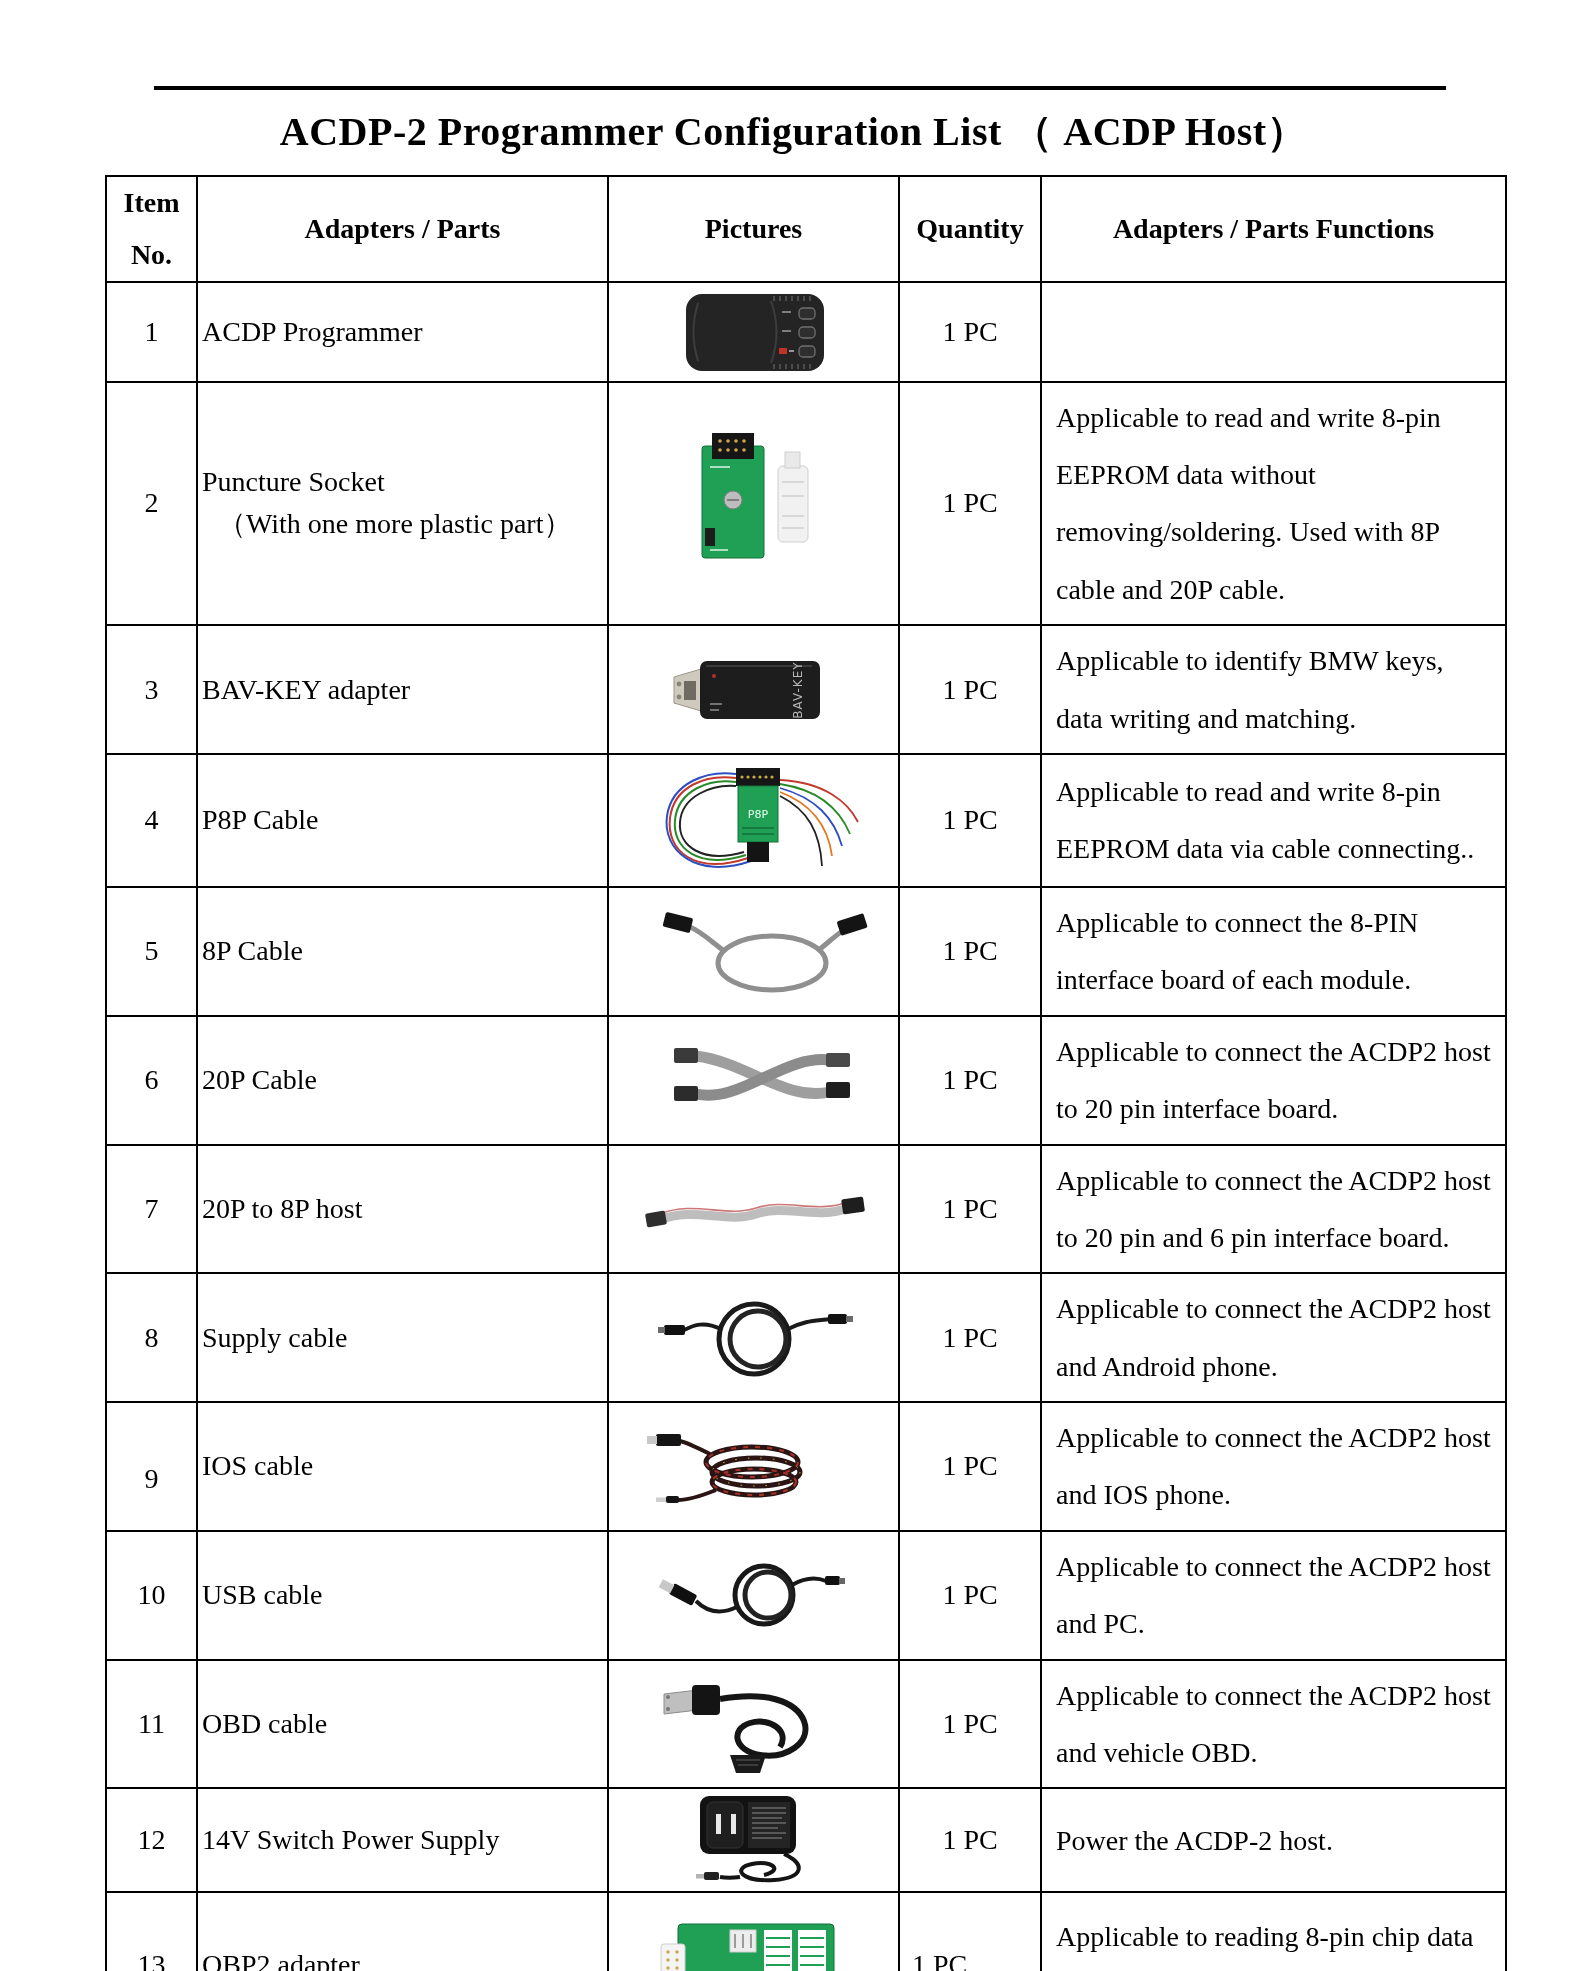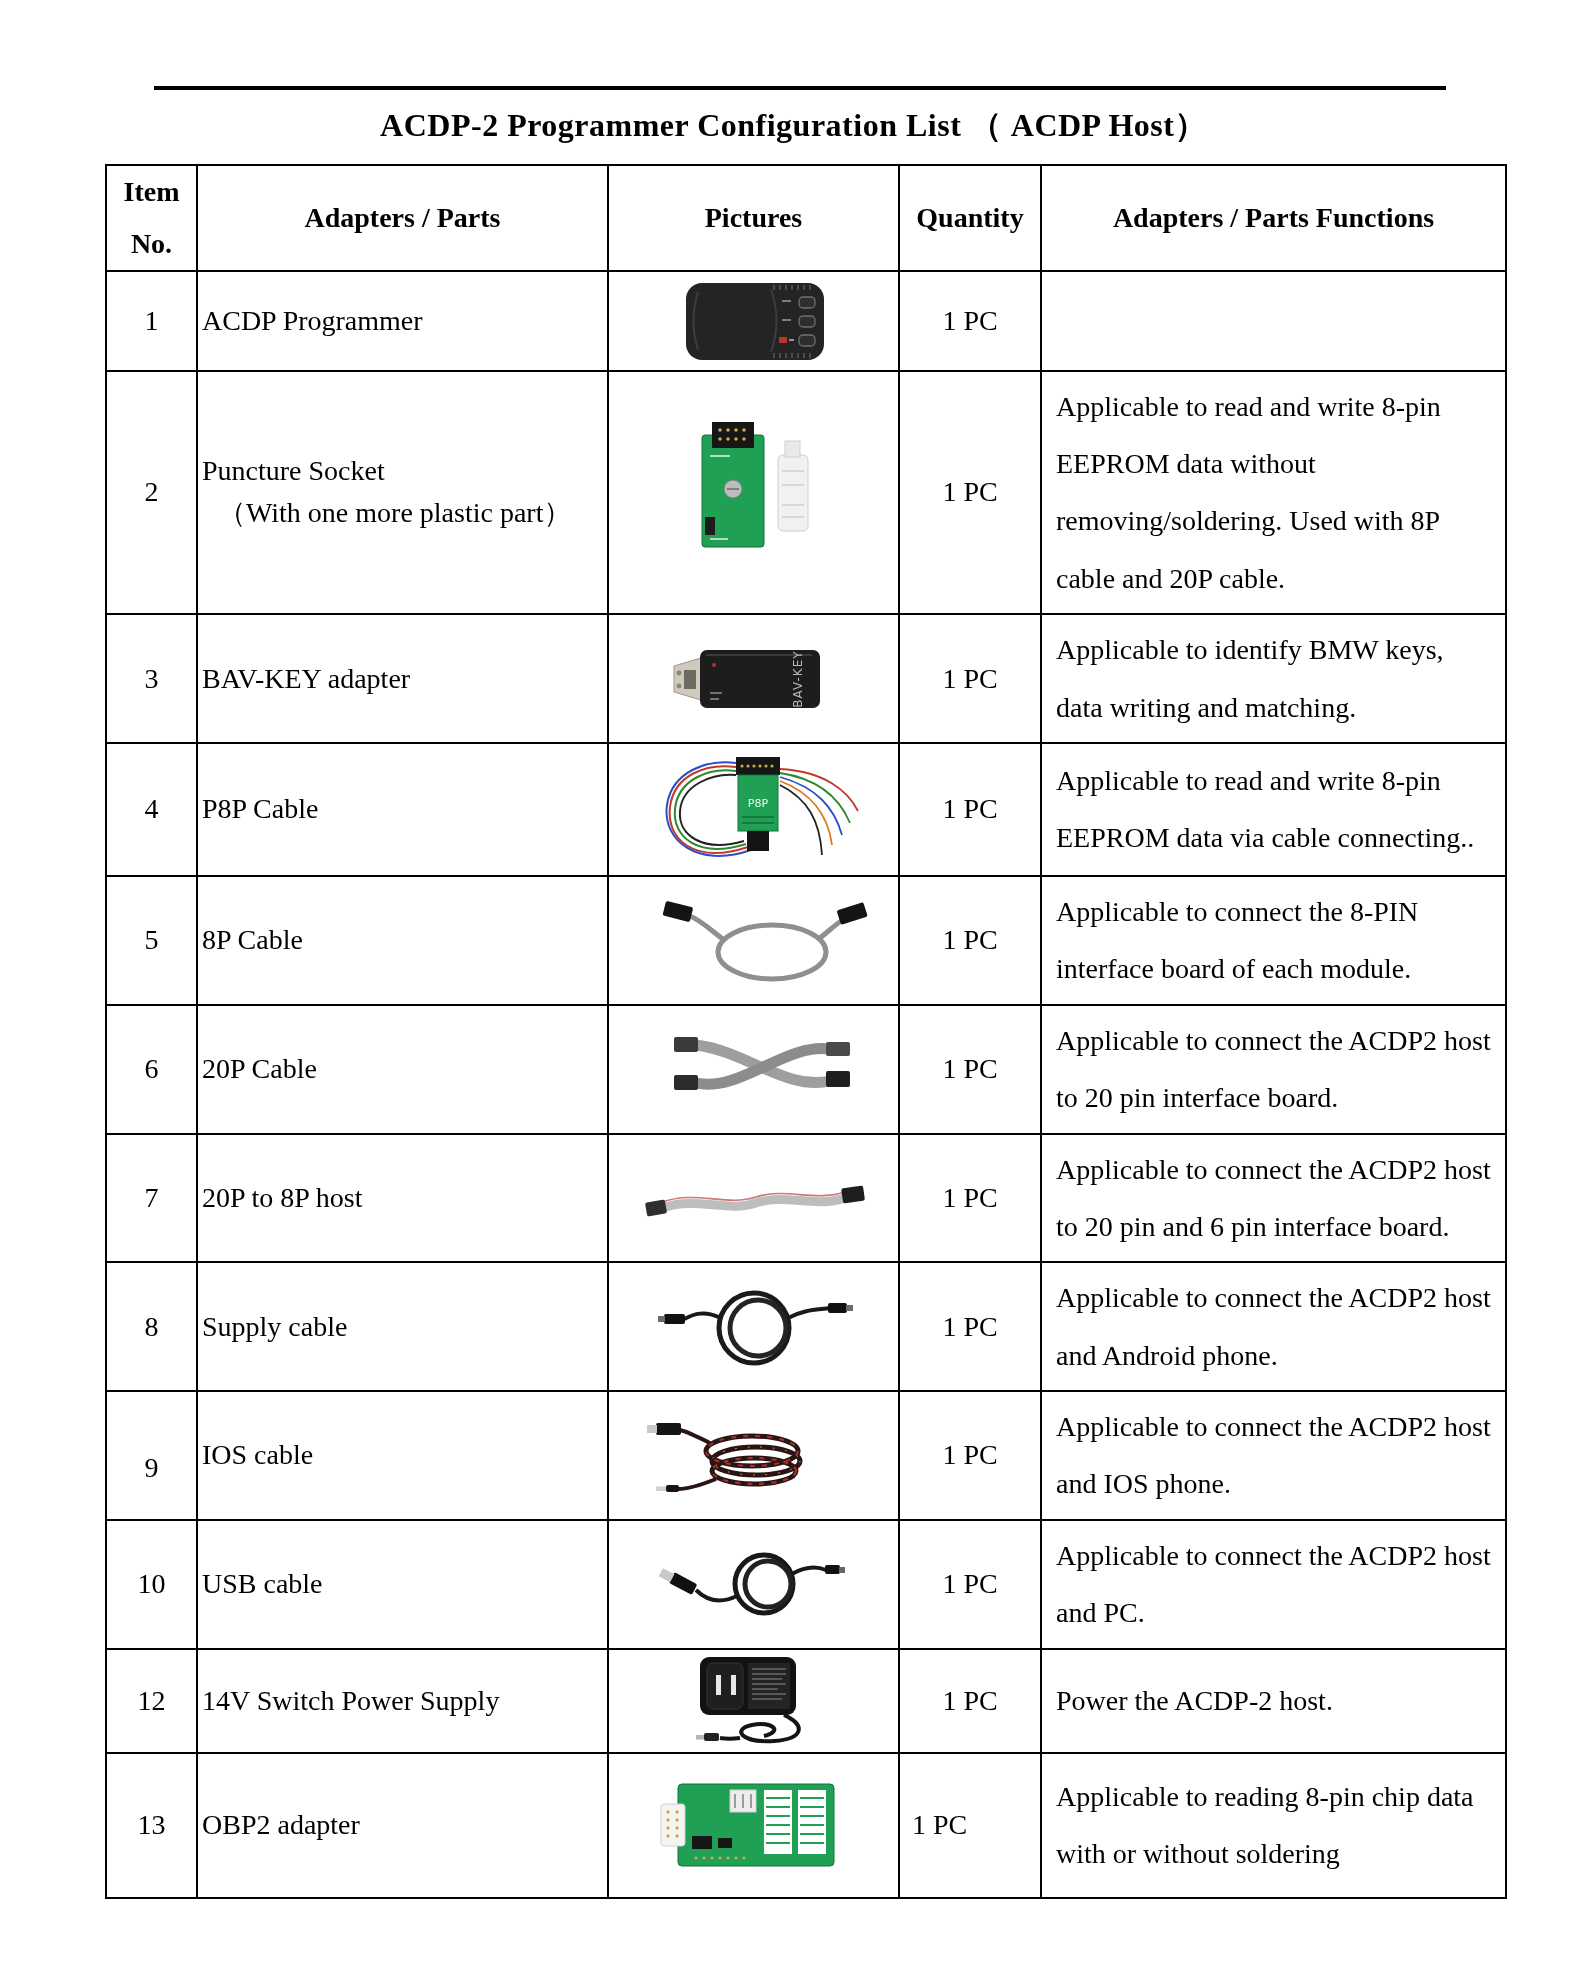--- a/index.html
+++ b/index.html
@@ -6,21 +6,21 @@
   body{
     width:1587px;height:1971px;position:relative;overflow:hidden;
     font-family:"Liberation Serif","DejaVu Serif",serif;color:#000;
   }
   .top-rule{
     margin:86px 0 0 154px;width:1292px;height:0;
     border-top:4px solid #000;
   }
   h1.doc-title{
     margin:14px 0 0 0;width:100%;text-align:center;
-    font-size:32px;font-weight:bold;letter-spacing:.5px;
+    font-size:40px;font-weight:bold;letter-spacing:.5px;
   }
   table.cfg{
     border-collapse:collapse;table-layout:fixed;
     margin:16px 0 0 105px;width:1400px;
   }
   table.cfg th,table.cfg td{
     border:2px solid #000;vertical-align:middle;
     font-size:28px;overflow:hidden;
   }
   th{font-weight:bold;text-align:center;padding:0 4px;}
@@ -285,20 +285,37 @@
         </g>
         <path d="M158 32 C172 24 182 24 192 28" fill="none" stroke="#181818" stroke-width="4"></path>
         <rect x="191" y="23" width="15" height="9" rx="2" fill="#101010"></rect>
         <rect x="205" y="25" width="6" height="6" fill="#666"></rect>
       </svg>
     </td>
     <td class="c-qty">1 PC</td>
     <td class="c-fn">Applicable to connect the ACDP2 host and PC.</td>
   </tr>
 
+  <tr style="height:118px">
+    <td class="c-no">11</td>
+    <td class="c-part">OBD cable</td>
+    <td class="c-pic">
+      <svg width="240" height="110" viewBox="0 0 240 110">
+        <path d="M86 30 C132 22 162 32 170 52 C178 74 152 90 126 86 C100 82 96 60 116 54 C136 48 156 62 146 78" fill="none" stroke="#151515" stroke-width="6"></path>
+        <path d="M30 25 L64 21 L64 41 L30 45 Z" fill="#bfbfbf" stroke="#8c8c8c"></path>
+        <rect x="58" y="16" width="28" height="30" rx="4" fill="#141414"></rect>
+        <circle cx="34" cy="28" r="2" fill="#777"></circle>
+            <circle cx="34" cy="40" r="2" fill="#777"></circle>
+        <path d="M96 86 L132 86 L126 104 L102 104 Z" fill="#1a1a1a"></path>
+        <path d="M102 91 h24 M104 96 h20" stroke="#3c3c3c" stroke-width="2"></path>
+      </svg>
+    </td>
+    <td class="c-qty">1 PC</td>
+    <td class="c-fn">Applicable to connect the ACDP2 host and vehicle OBD.</td>
+  </tr>
 
   <tr style="height:88px">
     <td class="c-no">12</td>
     <td class="c-part">14V Switch Power Supply</td>
     <td class="c-pic">
       <svg width="240" height="100" viewBox="0 0 240 100">
         <rect x="66" y="6" width="96" height="58" rx="9" fill="#121212"></rect>
         <rect x="73" y="12" width="36" height="46" rx="6" fill="#1f1f1f" stroke="#343434"></rect>
         <rect x="82" y="24" width="5" height="20" fill="#e8e8e8"></rect>
         <rect x="97" y="24" width="5" height="20" fill="#e8e8e8"></rect>

